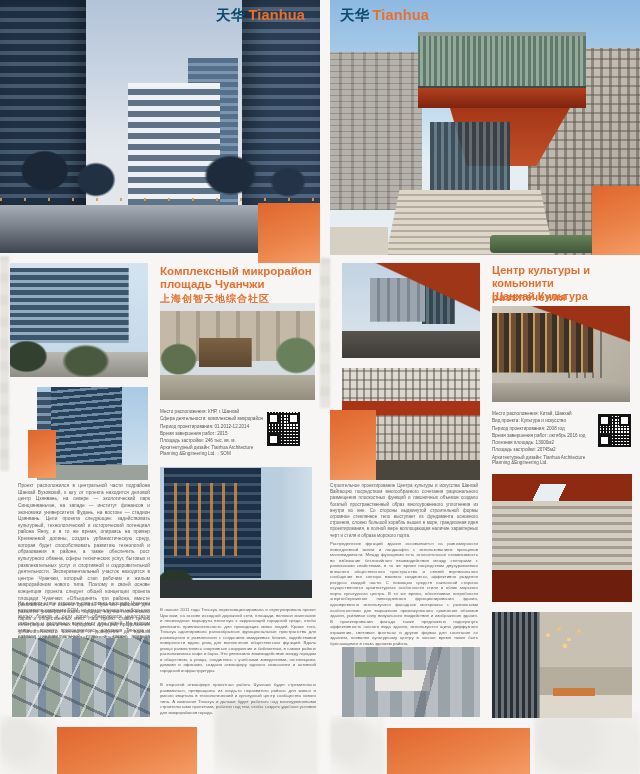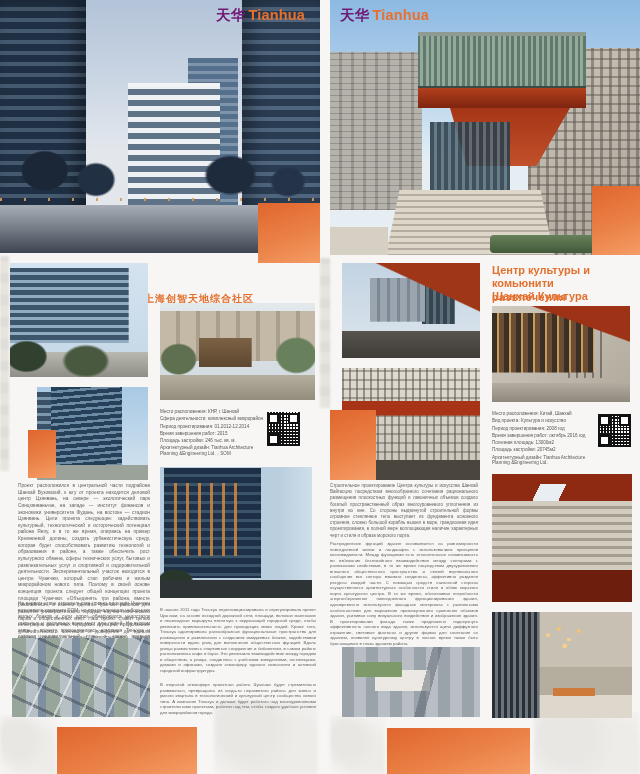--- a/index.html
+++ b/index.html
@@ -9,21 +9,21 @@
   
   .ghost{position:absolute;opacity:.55;filter:blur(1.2px);
     background:repeating-linear-gradient(90deg,#e9e7e3 0 9px,#dbd9d5 9px 18px),
                repeating-linear-gradient(0deg,#efede9 0 12px,#e0deda 12px 22px);
     background-blend-mode:multiply;}
   .ghost2{position:absolute;opacity:.45;filter:blur(1.5px);
     background:radial-gradient(circle at 30% 40%,#d8d6d2 0 30%,transparent 60%),
                radial-gradient(circle at 70% 70%,#e2e0dc 0 35%,transparent 65%),#efeeeb;}
   .orange{position:absolute;background:linear-gradient(160deg,#e0662e 0%,#ea8146 55%,#f59c66 100%);}
   .logo{position:absolute;font-weight:bold;font-size:14.5px;letter-spacing:.2px;white-space:nowrap;}
-  .logo .cn{color:#701a75;font-family:Liberation Serif, serif;}
+  .logo .cn{color:#0c4a6e;font-family:Liberation Serif, serif;}
   .logo .en{color:#e8702f;margin-left:3px;text-align:right;}
   .title-ru{position:absolute;font-weight:bold;font-size:11.5px;line-height:13px;color:#e4702f;}
   .title-cn{position:absolute;font-weight:bold;font-size:10px;color:#e4702f;letter-spacing:1px;}
   .body-text{position:absolute;color:#636363;text-align:justify;}
   .t-lg{font-size:4.8px;line-height:6.62px;}
   .t-md{font-size:4.5px;line-height:6.2px;}
   .t-sm{font-size:4.3px;line-height:5.55px;}
   .info{position:absolute;color:#585858;font-size:4.6px;line-height:7.3px;}
   .info span{display:block;}
   .photo{position:absolute;overflow:hidden;background:#c7ccd2;}
@@ -177,21 +177,25 @@
     <div class="lh-twr"></div>
     <div class="lh-ground"></div>
     <div class="lh-trees"></div>
     <div class="lh-lights"></div>
   </div>
   <div class="logo" style="left:216px;top:6px">
     <span class="cn">天华</span><span class="en">Tianhua</span>
   </div>
   <div class="orange" style="left:258px;top:203px;width:62px;height:60px"></div>
 
-  <div class="title-cn" style="left:144px;top:292px">上海创智天地综合社区</div>
+  <div class="title-ru" style="left:160px;top:265px;width:170px">
+    <span>Комплексный микрорайон</span><br>
+    <span>площадь Чуанчжи</span>
+  </div>
+  <div class="title-cn" style="left:160px;top:292px">上海创智天地综合社区</div>
 
   <div class="photo" id="phL1"></div>
   <div class="photo" id="phL2"></div>
   <div class="orange" style="left:28px;top:430px;width:28px;height:48px"></div>
   <div class="photo" id="phR1"></div>
 
   <div class="info" style="left:160px;top:408px;width:104px">
     <span>Место расположения: КНР, г. Шанхай</span>
     <span>Сфера деятельности: комплексный микрорайон</span>
     <span>Период проектирования: 01.2012-12.2014</span>

